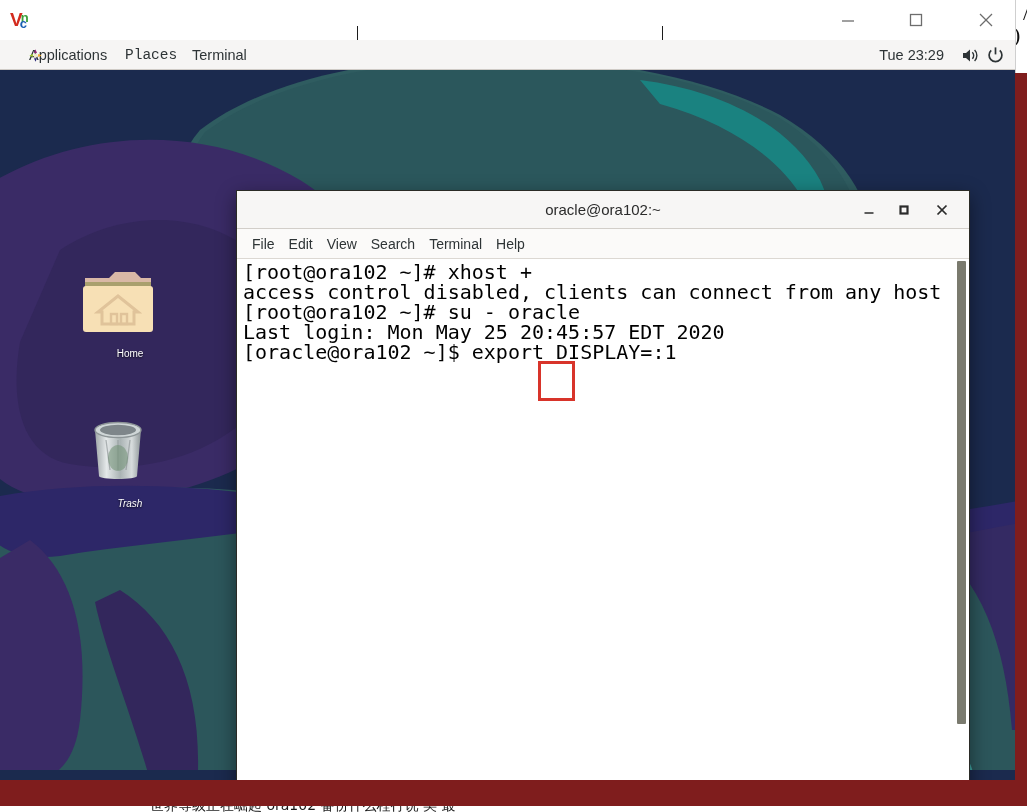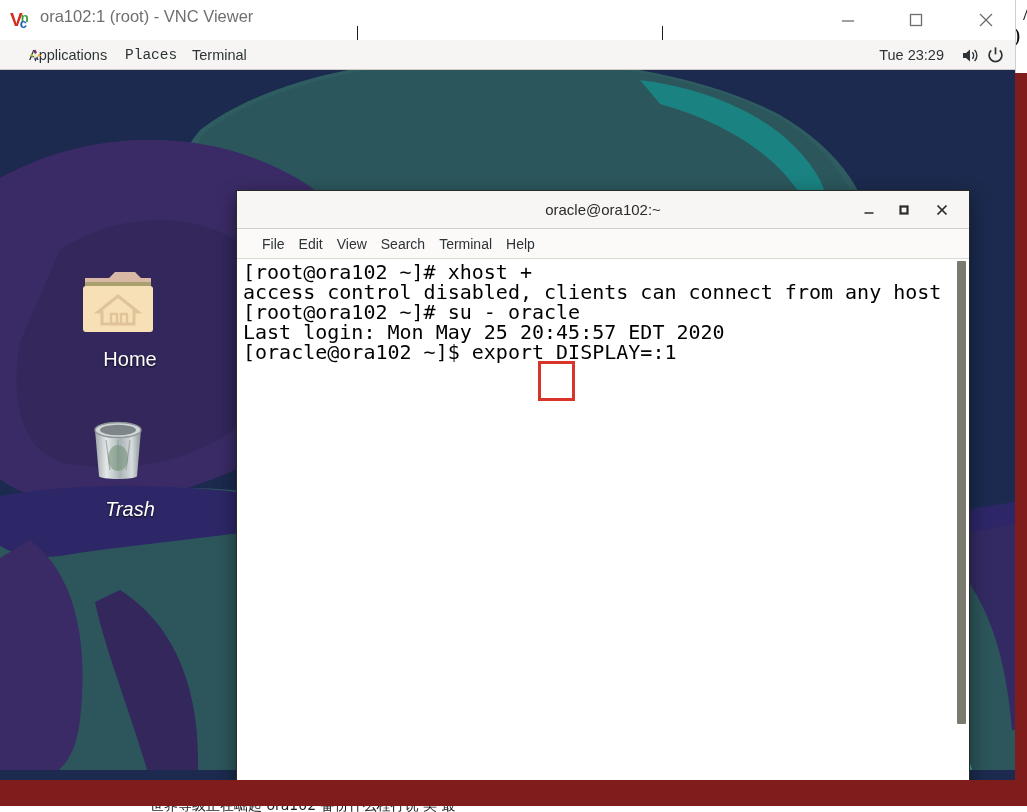--- a/index.html
+++ b/index.html
@@ -113,21 +113,21 @@
   #centos-wm {
     position: absolute; right: 45px; top: 598px;
     font-size: 14px; letter-spacing: 7px;
     color: #9aa3b5; opacity: .62;
     font-family: "Liberation Sans", sans-serif;
   }
 
   
   .desk-icon {
     position: absolute; width: 110px; text-align: center;
-    color: #ffffff; font-size: 20px;
+    color: #ffffff; font-size: 10px;
     text-shadow: 0 1px 2px rgba(0,0,0,.85);
   }
   #icon-home { left: 75px; top: 190px; }
   #icon-trash { left: 75px; top: 340px; font-style: italic; }
   .desk-icon .glyph { display:block; height: 86px; margin-bottom: 2px; }
   .desk-icon .cap { display:block; }
 
   
   #term-window {
     position: absolute; left: 236px; top: 120px;
@@ -152,21 +152,21 @@
   .tw-btn svg { position: absolute; left: 50%; top: 50%; transform: translate(-50%,-50%); }
   #tw-min { right: 83px; }
   #tw-max { right: 48px; }
   #tw-close { right: 10px; }
 
   #term-menubar {
     position: relative; height: 30px;
     background: #fbfaf9;
     border-bottom: 1px solid #dcd8d3;
     font-size: 14px; color: #2e3436;
-    padding-left: 18px;
+    padding-left: 8px;
   }
   .menu-item {
     display: inline-block; line-height: 30px;
     padding: 0 7px; cursor: default;
   }
 
   #term-body {
     position: relative;
     height: 467px;
     background: #ffffff;
@@ -216,21 +216,20 @@
 </style>
 </head>
 <body>
 
 <div id="vnc-window">
 
   <div id="vnc-titlebar">
     <div id="vnc-logo">
       <span class="lv">V</span><span class="ln">n</span><span class="lc">c</span>
     </div>
-    <div id="vnc-title-text">ora102:1 (root) - VNC Viewer</div>
 
     <div class="vnc-ctl" id="vnc-min">
       <svg width="14" height="14" viewBox="0 0 14 14">
         <line x1="1" y1="8" x2="13" y2="8" stroke="#6d6d6d" stroke-width="1.3"></line>
       </svg>
     </div>
     <div class="vnc-ctl" id="vnc-max">
       <svg width="16" height="16" viewBox="0 0 16 16">
         <rect x="2.5" y="2.5" width="11" height="11" fill="none" stroke="#6d6d6d" stroke-width="1.3"></rect>
       </svg>

